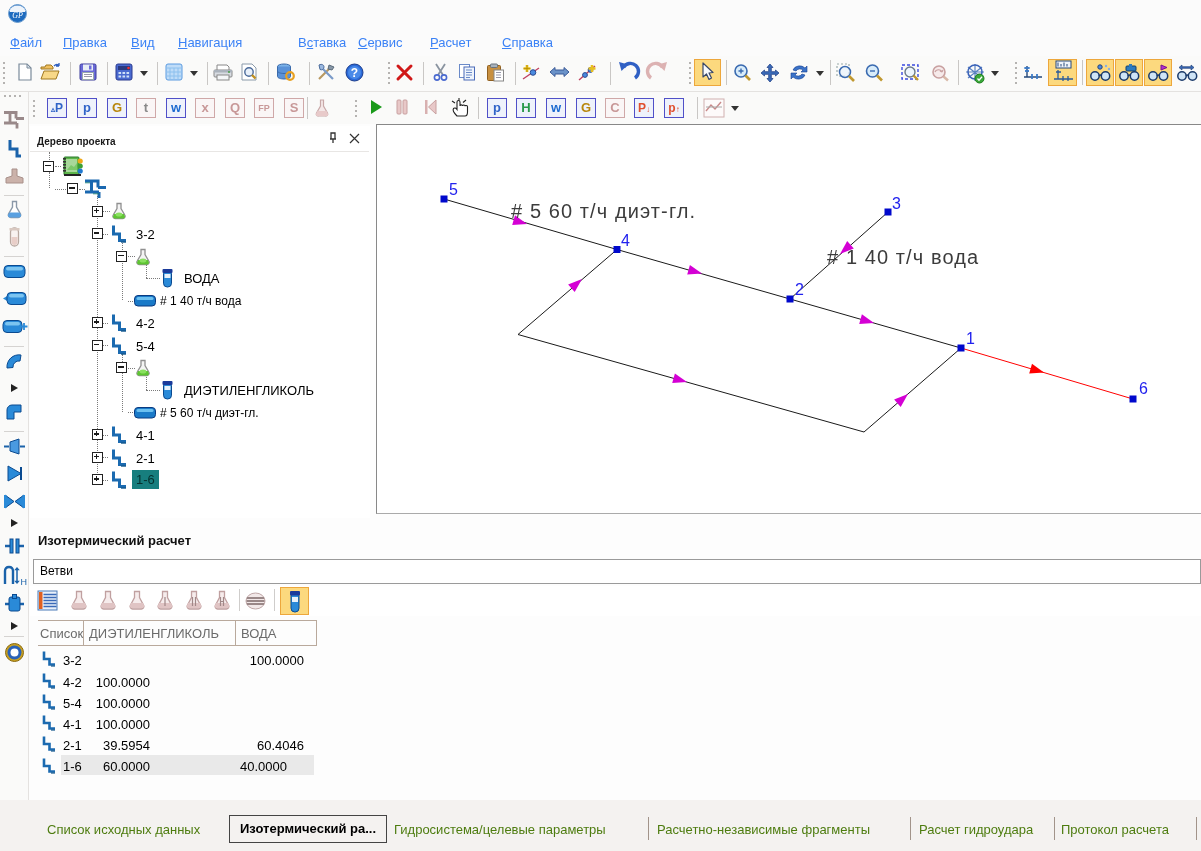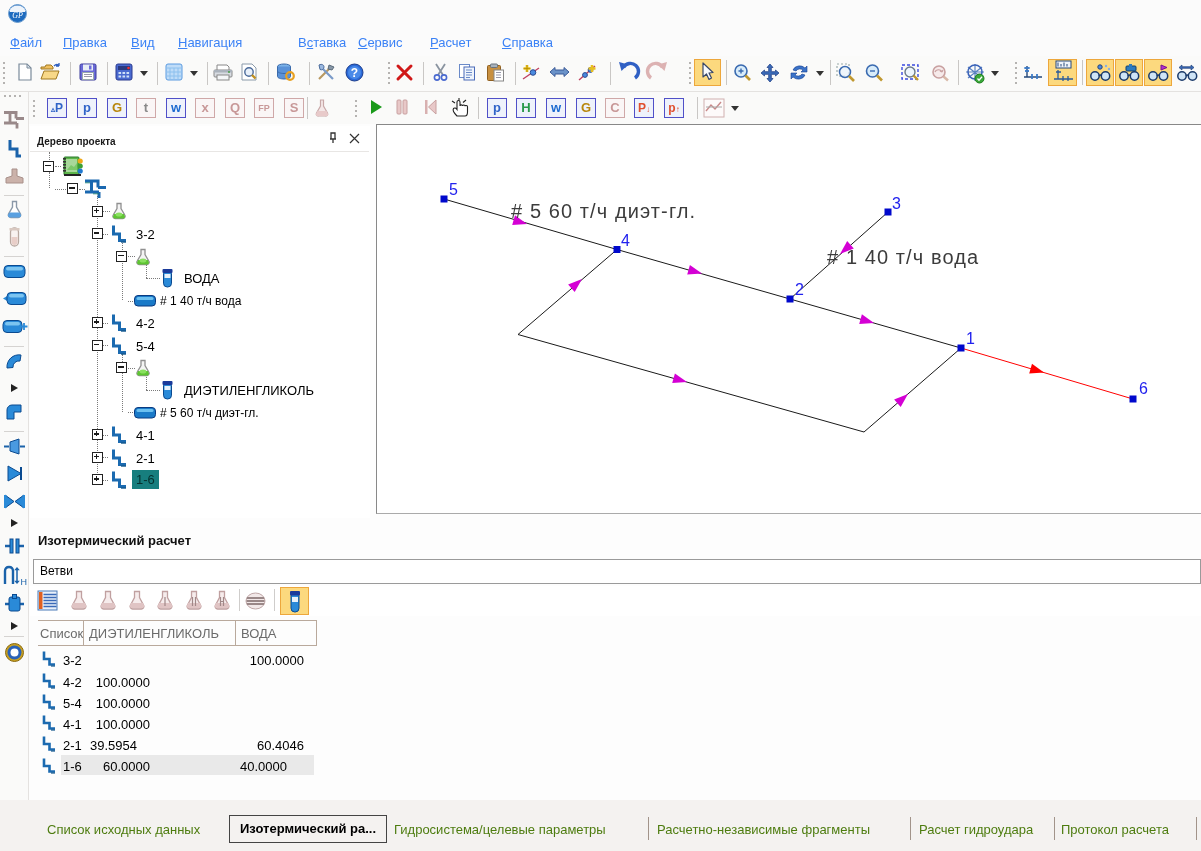--- a/index.html
+++ b/index.html
@@ -730,21 +730,21 @@
         <path d="M3 0.5 V8 H8.5 V13.5 H14" stroke="#1b6ab0" stroke-width="2.6" fill="none"></path>
         <path d="M10 15 H14" stroke="#14578c" stroke-width="1.2" fill="none"></path>
       </svg>
 <div class="tcell" style="left:63px;top:716.5px">4-1</div>
 <div class="tcell" style="left:90px;top:716.5px;width:60px;text-align:right">100.0000</div>
 <svg class="abs" style="left:41px;top:736px" width="15" height="16" viewBox="0 0 15 16">
         <path d="M3 0.5 V8 H8.5 V13.5 H14" stroke="#1b6ab0" stroke-width="2.6" fill="none"></path>
         <path d="M10 15 H14" stroke="#14578c" stroke-width="1.2" fill="none"></path>
       </svg>
 <div class="tcell" style="left:63px;top:737.5px">2-1</div>
-<div class="tcell" style="left:90px;top:737.5px;width:60px;text-align:left">39.5954</div>
+<div class="tcell" style="left:90px;top:737.5px;width:60px;text-align:right">39.5954</div>
 <div class="tcell" style="left:240px;top:737.5px;width:64px;text-align:right">60.4046</div>
 <svg class="abs" style="left:41px;top:757.5px" width="15" height="16" viewBox="0 0 15 16">
         <path d="M3 0.5 V8 H8.5 V13.5 H14" stroke="#1b6ab0" stroke-width="2.6" fill="none"></path>
         <path d="M10 15 H14" stroke="#14578c" stroke-width="1.2" fill="none"></path>
       </svg>
 <div class="tcell" style="left:63px;top:759.0px">1-6</div>
 <div class="tcell" style="left:90px;top:759.0px;width:60px;text-align:right">60.0000</div>
 <div class="tcell" style="left:240px;top:759.0px;width:64px;text-align:left">40.0000</div>
 </div>
 

